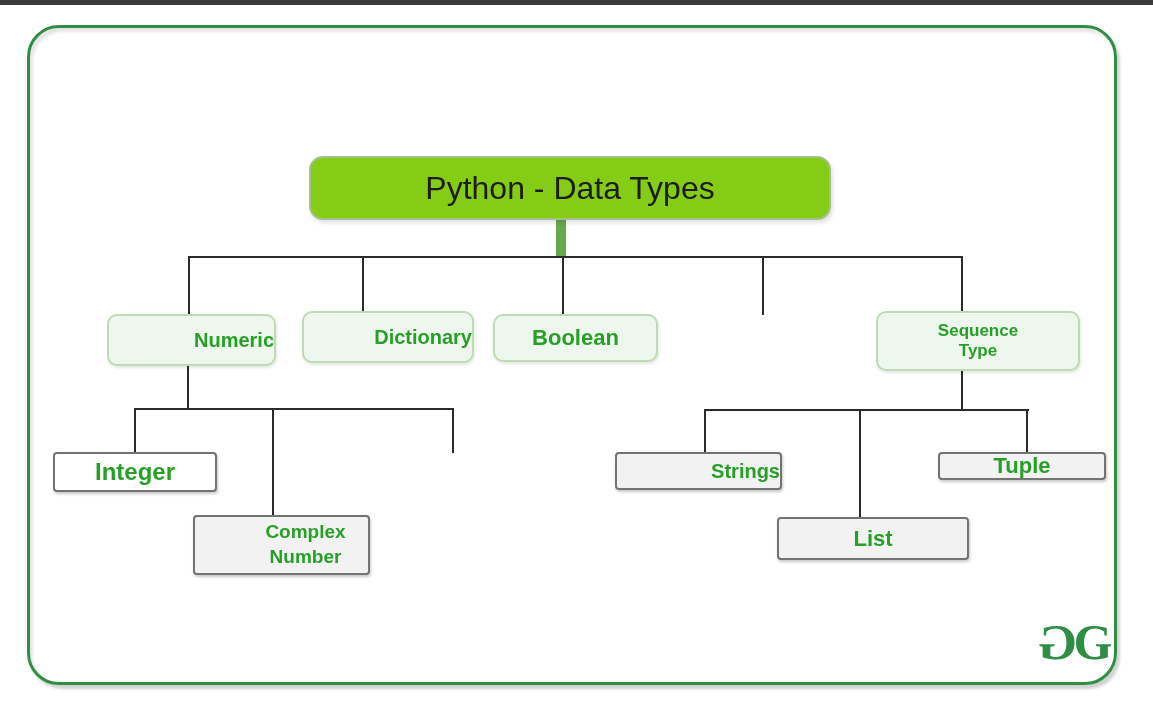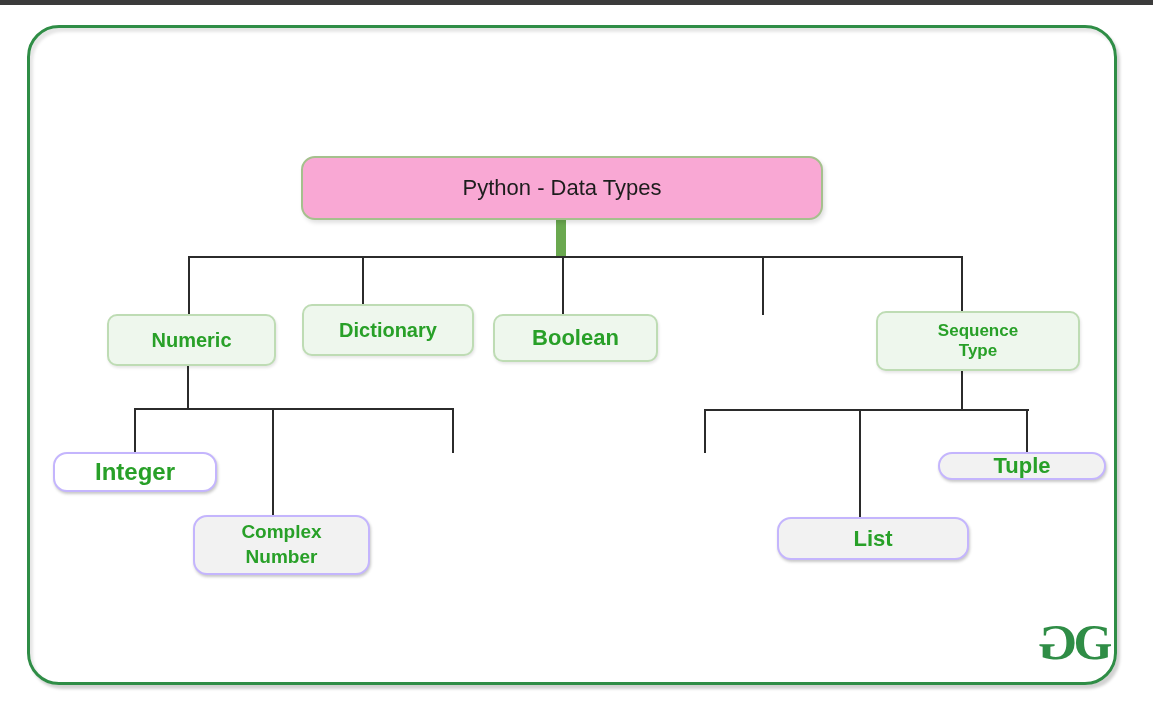--- a/index.html
+++ b/index.html
@@ -12,34 +12,35 @@
     position:absolute; left:27px; top:25px; width:1090px; height:660px;
     border:3px solid #2f8d46; border-radius:32px; box-sizing:border-box;
     box-shadow: 3px 4px 3px rgba(0,0,0,0.18), inset 3px 4px 3px rgba(0,0,0,0.10);
   }
   .node {
     position:absolute; display:flex; align-items:center; justify-content:center;
     text-align:center; box-sizing:border-box; font-weight:bold; color:#28a028;
     line-height:1.15;
   }
   .title-node {
-    background:#f9a8d4; border:2px solid #a5c08d; border-radius:14px;
-    color:#1d1d1d; font-weight:400; font-size:22px;
+    background:#84cc16; border:2px solid #a5c08d; border-radius:14px;
+    color:#1d1d1d; font-weight:400; font-size:32px;
     box-shadow:2px 3px 4px rgba(0,0,0,0.12);
+    margin-left:8px;
   }
   .l2 {
     background:#eef7ed; border:2px solid #bedcb4; border-radius:10px;
     box-shadow:1px 2px 3px rgba(0,0,0,0.10);
   }
   .l3 {
-    background:#f2f2f2; border:2px solid #c4b5fd; border-radius:14px;
+    background:#f2f2f2; border:2px solid #737373; border-radius:4px;
     box-shadow:1px 2px 3px rgba(0,0,0,0.22);
   }
   .white-fill { background:#ffffff; }
-  .fs17 { font-size:17px; } .fs19 { font-size:19px; } .fs20 { font-size:20px; }
+  .fs17 { font-size:17px; } .fs19 { font-size:19px; } .fs20 { font-size:20px;justify-content:flex-end; }
   .fs22 { font-size:22px; } .fs24 { font-size:24px; }
   .wrap100 { display:inline-block; max-width:100px; }
   .wrap120 { display:inline-block; max-width:125px; line-height:1.3; }
   .line { position:absolute; background:#2b2b2b; }
   .stem { position:absolute; background:#6aa84f; }
   .logo {
     position:absolute; left:1030px; top:612px; width:90px; height:60px;
     display:flex; align-items:center; justify-content:center;
     font-family:"Liberation Serif", serif; color:#2f8d46; font-size:50px;
     font-weight:bold; letter-spacing:-2px;
@@ -76,37 +77,40 @@
     <div class="line" style="left:1026px;top:411px;width:2px;height:42px;"></div>
   </div>
 
   <div class="node title-node" style="left:301px;top:156px;width:522px;height:64px;">
     <span>Python - Data Types</span>
   </div>
 
   <div class="node l2 fs20" style="left:107px;top:314px;width:169px;height:52px;">
     <span>Numeric</span>
   </div>
-  <div class="node l2 fs20" style="left:302px;top:304px;width:172px;height:52px;">
+  <div class="node l2 fs20" style="left:302px;top:311px;width:172px;height:52px;">
     <span>Dictionary</span>
   </div>
   <div class="node l2 fs22" style="left:493px;top:314px;width:165px;height:48px;">
     <span>Boolean</span>
   </div>
   <div class="node l2 fs17" style="left:876px;top:311px;width:204px;height:60px;">
     <span class="wrap100">Sequence Type</span>
   </div>
 
   <div class="node l3 white-fill fs24" style="left:53px;top:452px;width:164px;height:40px;">
     <span>Integer</span>
   </div>
-  <div class="node l3 fs19" style="left:193px;top:515px;width:177px;height:60px;">
+  <div class="node l3 fs19" style="left:193px;top:515px;width:177px;height:60px;justify-content:flex-end;">
     <span class="wrap120">Complex Number</span>
   </div>
 
+  <div class="node l3 fs20" style="left:615px;top:452px;width:167px;height:38px;">
+    <span>Strings</span>
+  </div>
   <div class="node l3 fs22" style="left:777px;top:517px;width:192px;height:43px;">
     <span>List</span>
   </div>
   <div class="node l3 fs22" style="left:938px;top:452px;width:168px;height:28px;">
     <span>Tuple</span>
   </div>
 
   <div class="logo">
     <span class="mirror">G</span>
     <span>G</span>

